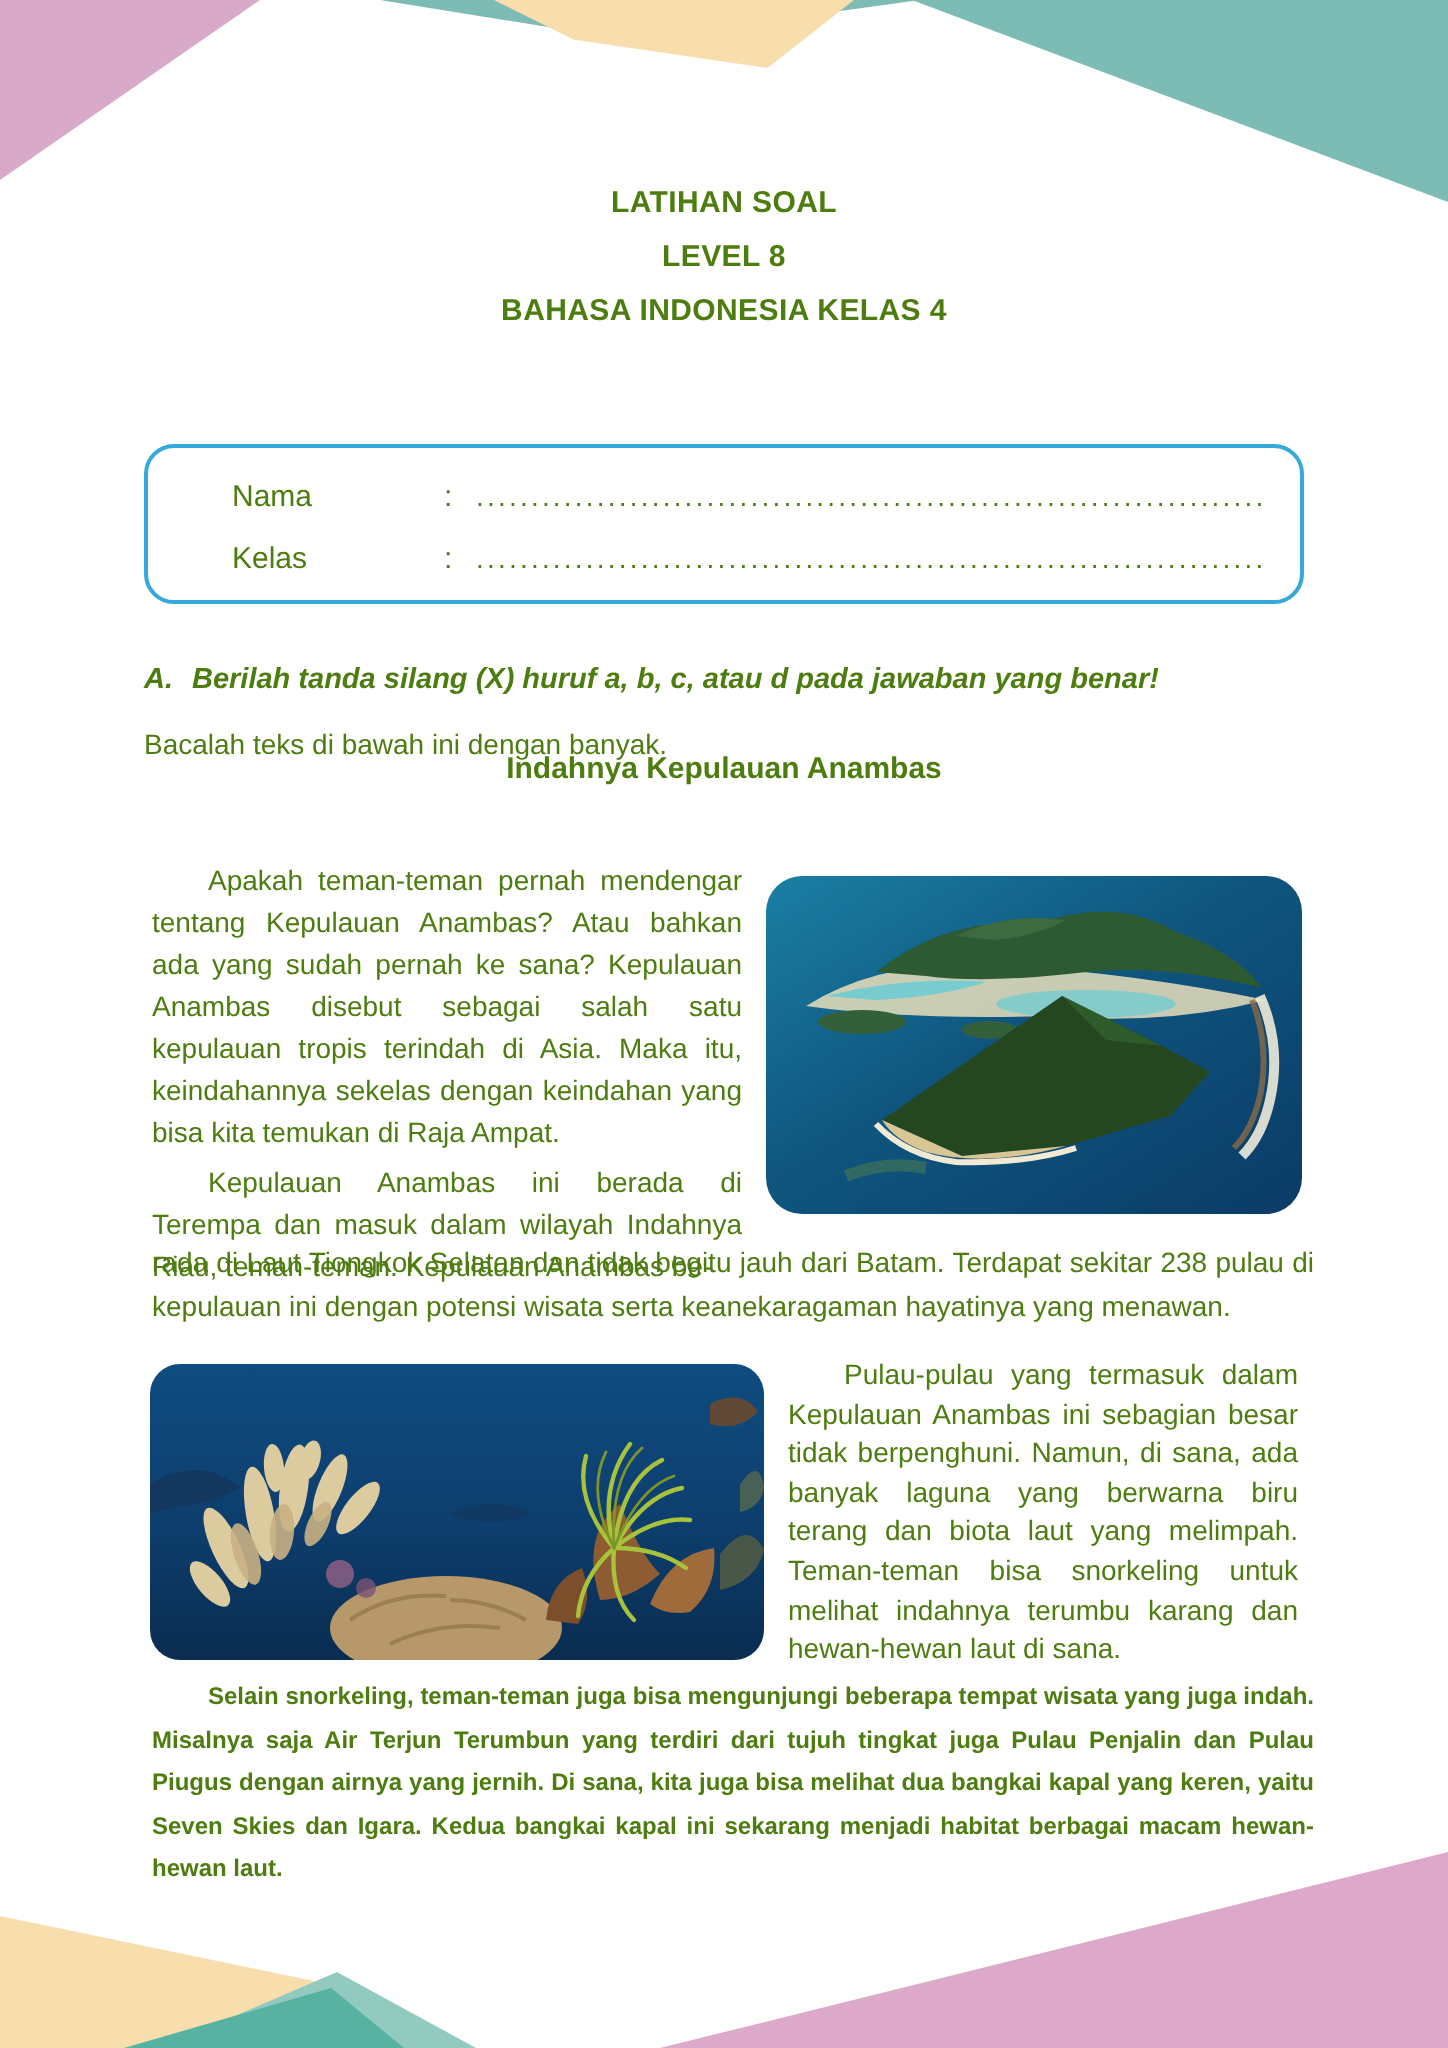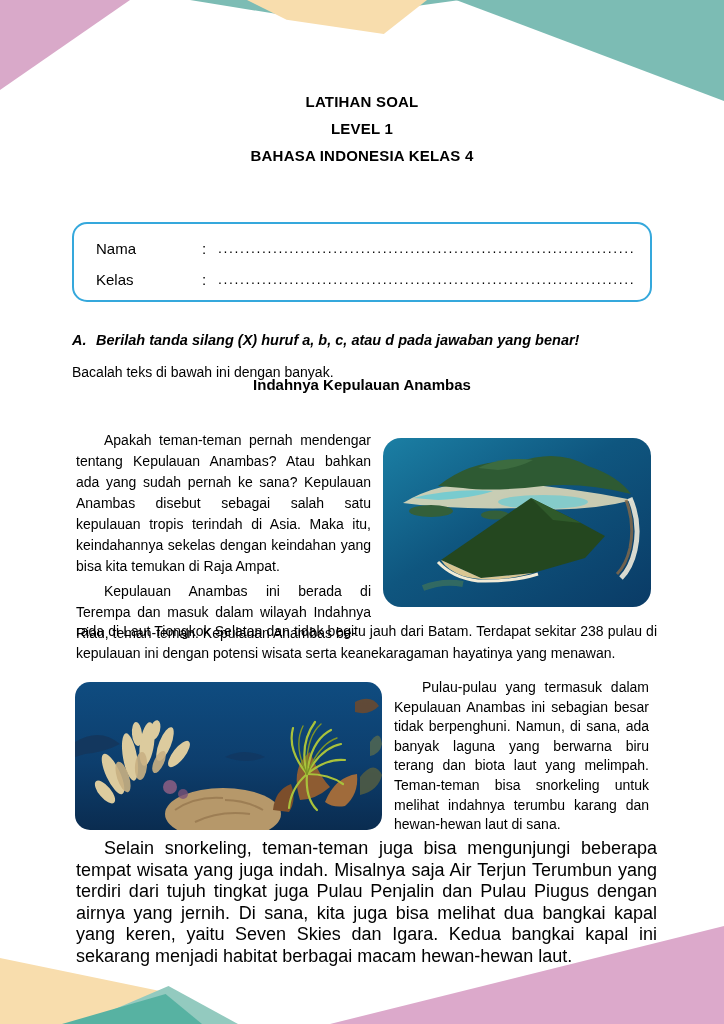--- a/index.html
+++ b/index.html
@@ -1,18 +1,18 @@
 <!DOCTYPE html>
 <html><head>
 <meta charset="utf-8">
 <style>
   html,body{margin:0;padding:0;background:#ffffff;}
   .page{
     position:relative;width:724px;height:1024px;margin:0 auto;background:#ffffff;
-    overflow:hidden;color:#000000;
+    overflow:hidden;color:#4d7c0f;
     font-family:"Liberation Sans","DejaVu Sans",sans-serif;
   }
   
   .decor{position:absolute;}
   .dec-pink-tl{left:0;top:0;width:130px;height:90px;background:#D9A9C9;
     clip-path:polygon(0 0,100% 0,0 100%);}
   .dec-teal-sliver{left:190px;top:0;width:270px;height:20px;background:#7CBCB4;
     clip-path:polygon(0 0,100% 0,46% 100%);}
   .dec-peach-top{left:247px;top:0;width:180px;height:34px;background:#F8DDAD;
     clip-path:polygon(0 0,100% 0,76% 100%,22% 58%);}
@@ -26,42 +26,42 @@
     clip-path:polygon(74% 0,0 100%,100% 100%);}
   .dec-pink-br{left:330px;top:926px;width:394px;height:98px;background:#DCA9CB;
     clip-path:polygon(100% 0,100% 100%,0 100%);}
   
   .doc-header{position:absolute;top:88px;left:0;width:100%;text-align:center;
     font-weight:bold;font-size:15px;line-height:27px;letter-spacing:.2px;}
   
   .form-box{position:absolute;left:72px;top:222px;width:580px;height:80px;
     border:2px solid #35A8DC;border-radius:15px;box-sizing:border-box;
     padding:9px 16px 0 22px;background:#fff;}
-  .form-row{display:flex;font-size:15px;line-height:31px;}
+  .form-row{display:flex;font-size:15px;line-height:31px;margin-left:20px;}
   .form-label{width:106px;}
   .form-colon{width:16px;}
   .form-dots{flex:1;overflow:hidden;white-space:nowrap;letter-spacing:1.6px;font-size:14px;}
   
   .instruction{position:absolute;left:72px;top:331px;width:585px;display:flex;
     font-weight:bold;font-style:italic;font-size:14.5px;line-height:18px;}
   .instruction-letter{width:24px;flex:none;}
   .reading-note{position:absolute;left:72px;top:364px;margin:0;font-size:14px;}
   .passage-title{position:absolute;top:376px;left:0;width:100%;margin:0;
     text-align:center;font-weight:bold;font-size:15px;}
   
   .para{margin:4px;text-align:justify;}
   .indent{text-indent:28px;}
   .col-left{position:absolute;left:72px;top:426px;width:303px;
     font-size:14px;line-height:21px;}
   .para2b{position:absolute;left:72px;top:617px;width:581px;
     font-size:14px;line-height:21.5px;}
   .col-right{position:absolute;left:390px;top:674px;width:263px;
     font-size:14px;line-height:19.6px;}
   .para4{position:absolute;left:72px;top:834px;width:581px;
-    font-size:18px;line-height:21.5px;}
+    font-size:12px;line-height:21.5px;font-weight:bold;}
   
   .photo{position:absolute;overflow:hidden;}
   .island-img{left:383px;top:438px;width:268px;height:169px;border-radius:18px;}
   .coral-img{left:75px;top:682px;width:307px;height:148px;border-radius:15px;}
   .photo svg{display:block;width:100%;height:100%;}
 </style>
 </head>
 <body>
 
 <div class="page">
@@ -70,21 +70,21 @@
   <div class="decor dec-teal-sliver"></div>
   <div class="decor dec-peach-top"></div>
   <div class="decor dec-teal-tr"></div>
   <div class="decor dec-peach-bl"></div>
   <div class="decor dec-teal-light-b"></div>
   <div class="decor dec-teal-dark-b"></div>
   <div class="decor dec-pink-br"></div>
 
   <header class="doc-header">
     <div>LATIHAN SOAL</div>
-    <div>LEVEL 1</div>
+    <div>LEVEL 8</div>
     <div>BAHASA INDONESIA KELAS 4</div>
   </header>
 
   <div class="form-box">
     <div class="form-row">
       <span class="form-label">Nama</span>
       <span class="form-colon">:</span>
       <span class="form-dots">..........................................................................................................</span>
     </div>
     <div class="form-row">

